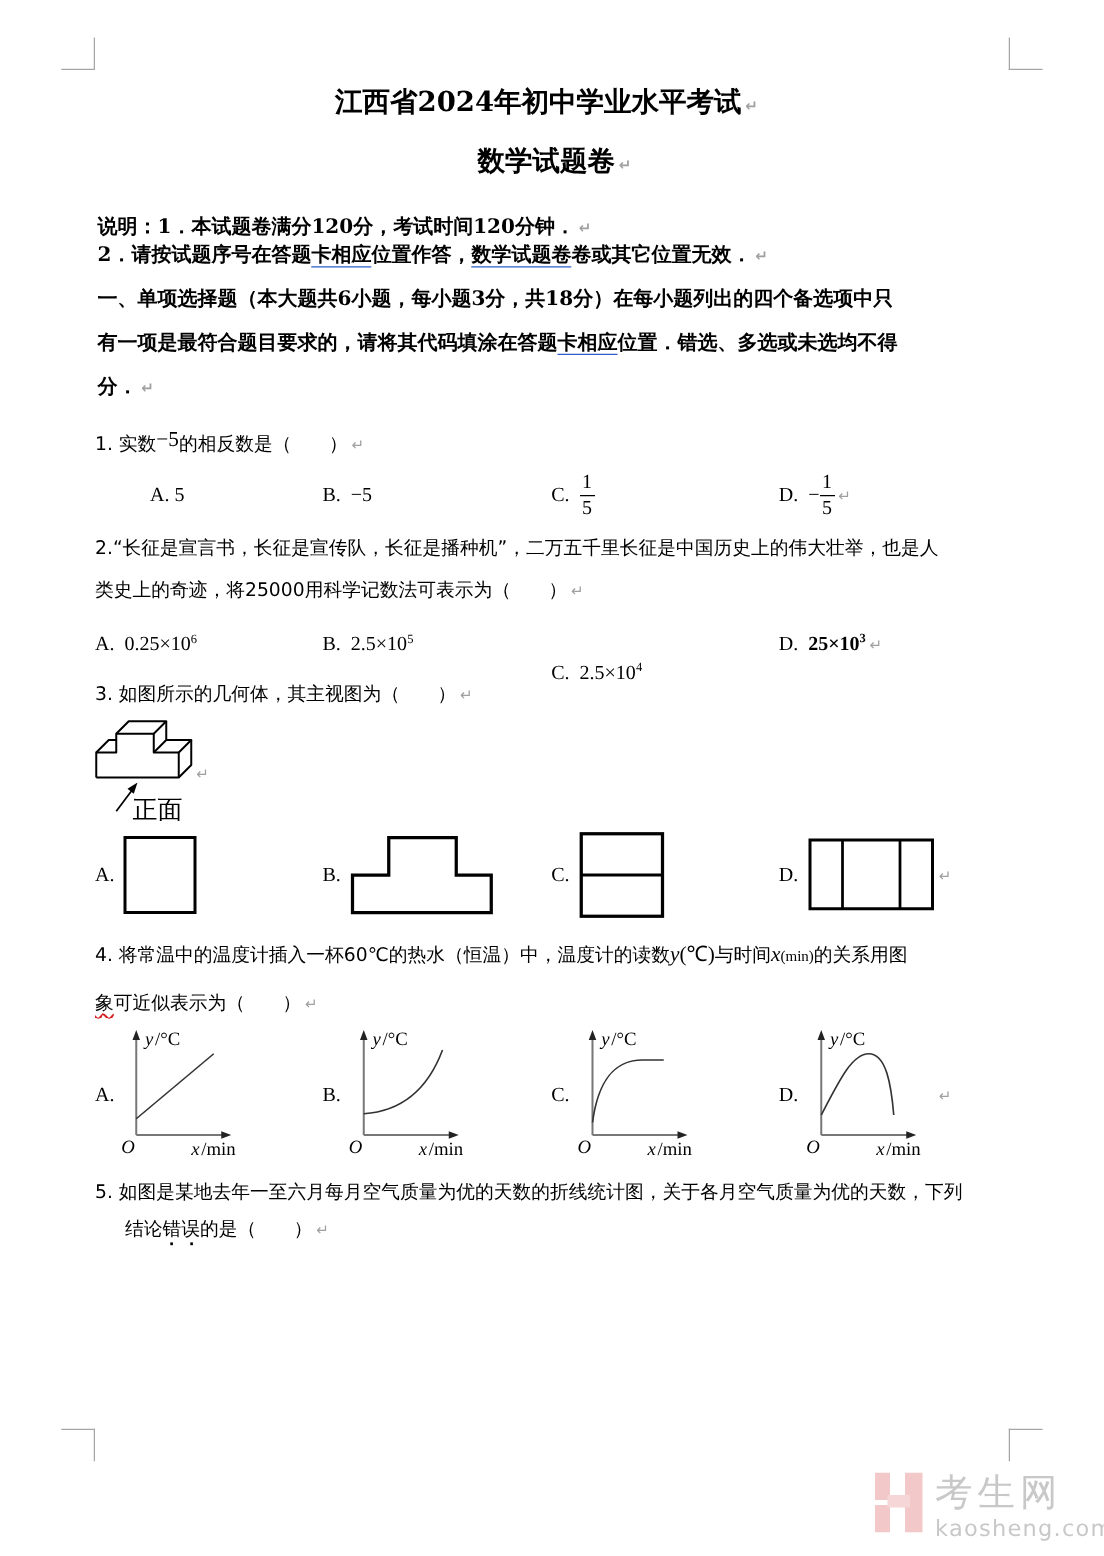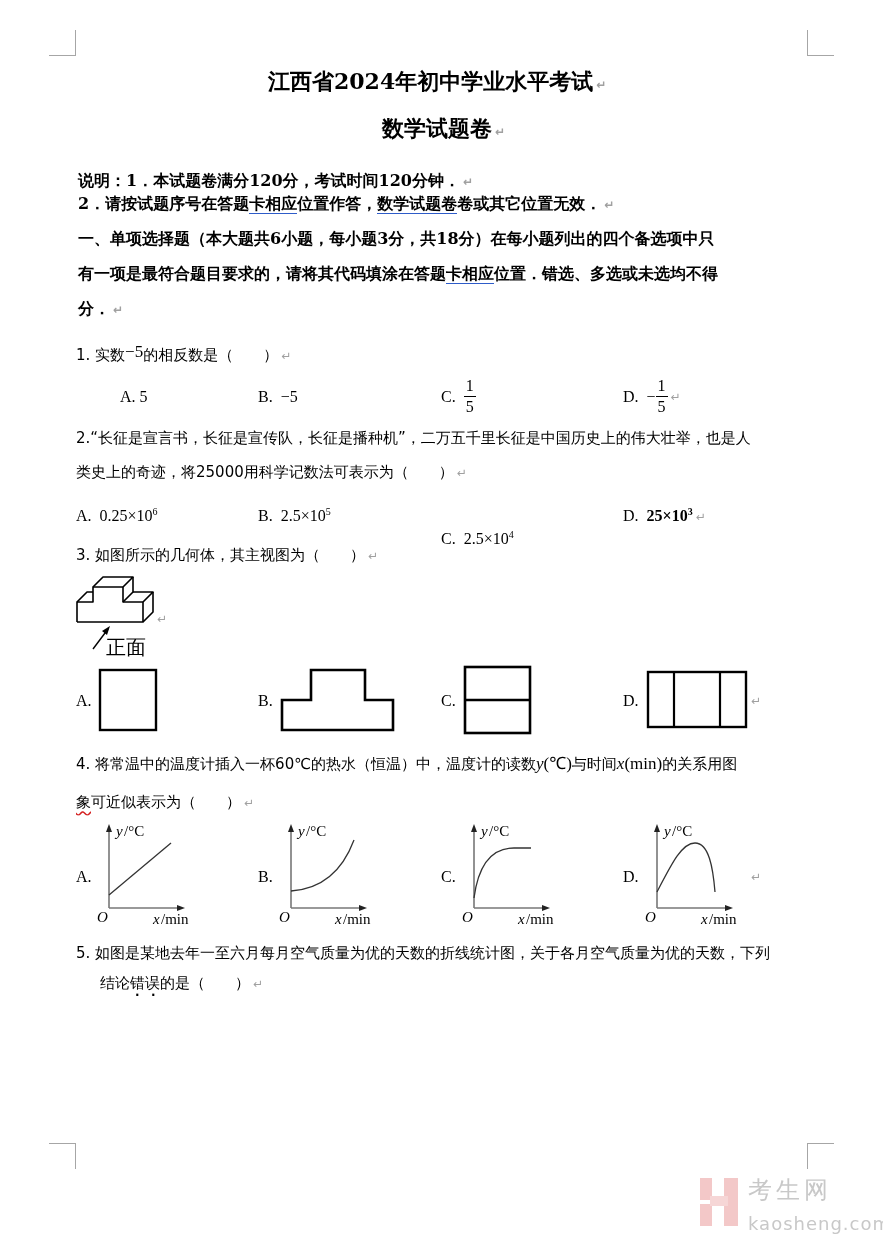--- a/index.html
+++ b/index.html
@@ -138,21 +138,21 @@
 
 <div class="abs opt" style="left:623px;top:692px;">D.</div>
 <svg class="abs" style="left:646px;top:670px;" width="102" height="60" viewBox="0 0 102 60">
   <rect x="2" y="2" width="98" height="55" fill="none" stroke="#000" stroke-width="2.4"></rect>
   <line x1="28" y1="2" x2="28" y2="57" stroke="#000" stroke-width="2.2"></line>
   <line x1="74" y1="2" x2="74" y2="57" stroke="#000" stroke-width="2.2"></line>
 </svg>
 <div class="abs ret" style="left:748px;top:694px;">↵</div>
 
 <div class="abs norm" style="left:76px;top:751px;">
-  <span>4.</span> <span>将常温中的温度计插入一杯60℃的热水（恒温）中，温度计的读数</span><span class="ital" style="font-size:17px;">y</span><span class="math" style="font-size:17px;">(℃)</span><span>与时间</span><span class="ital" style="font-size:17px;">x</span><span class="math" style="font-size:17px;">(min)</span><span>的关系用图</span>
+  <span>4.</span> <span>将常温中的温度计插入一杯60℃的热水（恒温）中，温度计的读数</span><span class="ital" style="font-size:17px;">y</span><span class="math" style="font-size:17px;">(℃)</span><span>与时间</span><span class="ital" style="font-size:17px;">x</span><span class="math" style="font-size:12px;">(min)</span><span>的关系用图</span>
 </div>
 <div class="abs norm" style="left:76px;top:793px;">
   <span class="wavy">象</span><span>可近似表示为（　　）</span><span class="ret">↵</span>
 </div>
 
 <div id="q4-graphs">
     <div class="abs opt" style="left: 76px; top: 868px;">A.</div>
     <svg class="abs" width="140" height="110" style="left: 94px; top: 820px;">
       <g transform="translate(15,88)">
         <line x1="0" y1="0" x2="0" y2="-78" stroke="#777" stroke-width="1.6"></line>
@@ -221,14 +221,14 @@
 <div class="abs norm" style="left:76px;top:974px;margin-left:24px;">
   <span>结论</span><span style="position:relative;"><span>错误</span><span style="position:absolute;left:5px;top:14px;font-weight:bold;font-size:12px;">·</span><span style="position:absolute;left:21px;top:14px;font-weight:bold;font-size:12px;">·</span></span><span>的是（　　）</span><span class="ret">↵</span>
 </div>
 
 <svg class="abs" style="left:700px;top:1178px;" width="40" height="48" viewBox="0 0 40 48">
   <rect x="0" y="0" width="12" height="22" fill="#f3c8c8"></rect>
   <rect x="0" y="26" width="12" height="22" fill="#f3c8c8"></rect>
   <rect x="24" y="0" width="14" height="48" fill="#f3c8c8"></rect>
   <rect x="10" y="18" width="18" height="10" fill="#f6d6d6"></rect>
 </svg>
-<div class="abs logo-text" style="left:748px;top:1174px;font-size:24px;letter-spacing:4px;">考生网</div>
+<div class="abs logo-text" style="left:748px;top:1174px;font-size:30px;letter-spacing:4px;">考生网</div>
 <div class="abs logo-text" style="left:748px;top:1213px;font-size:18px;letter-spacing:1px;">kaosheng.com</div>
 
 </body></html>

